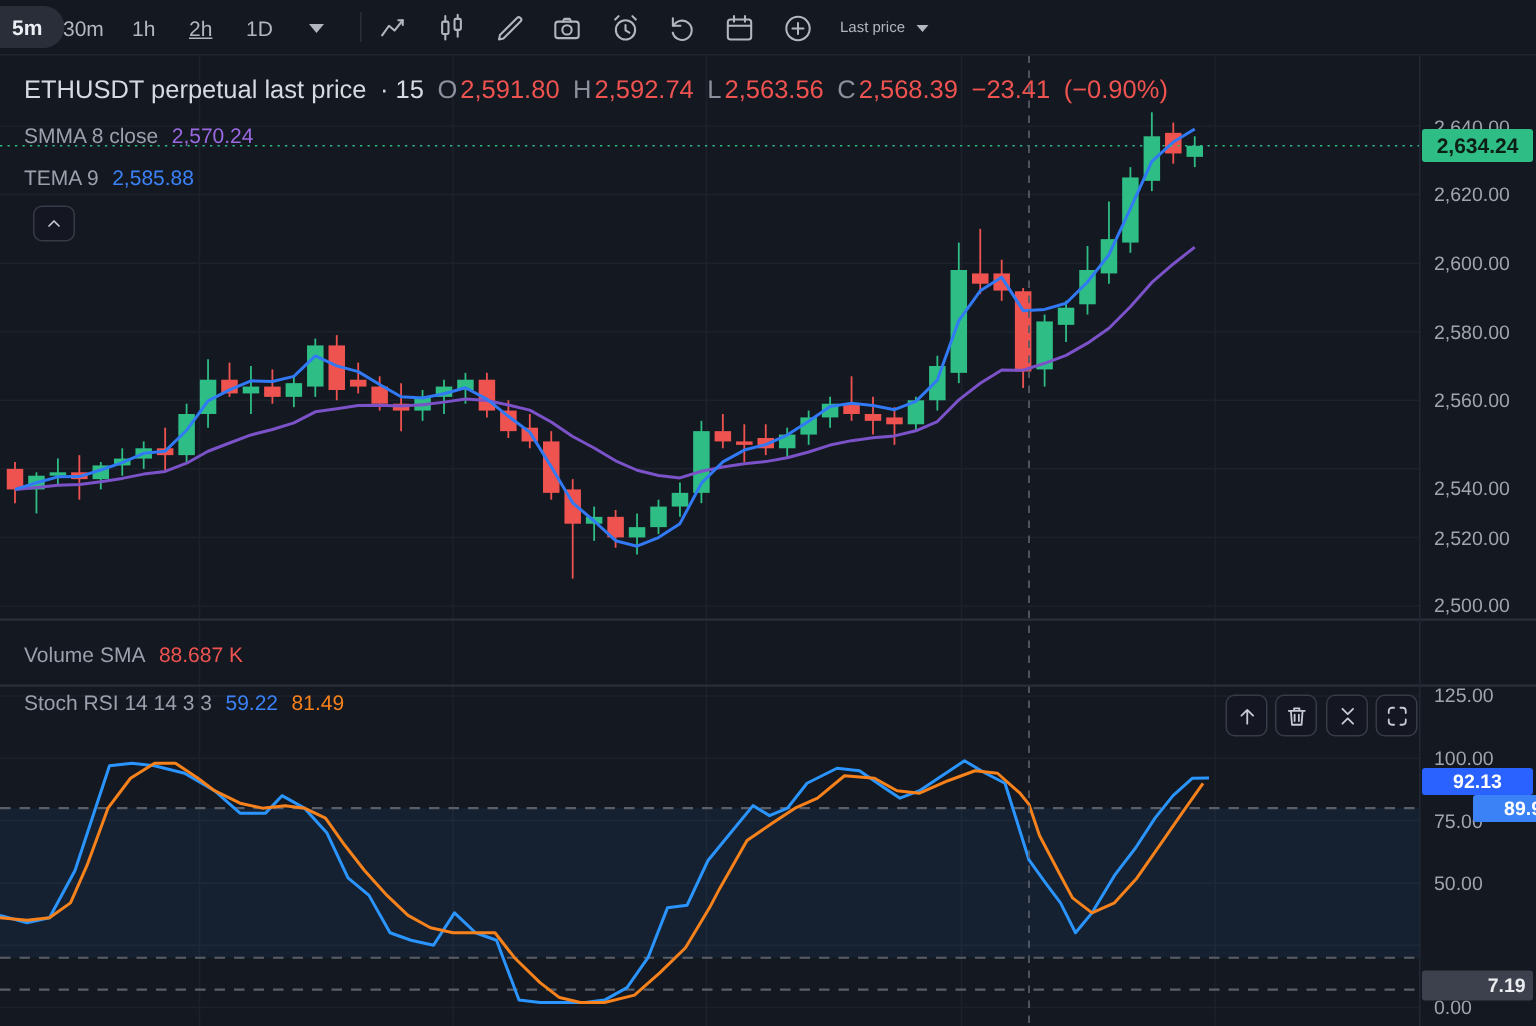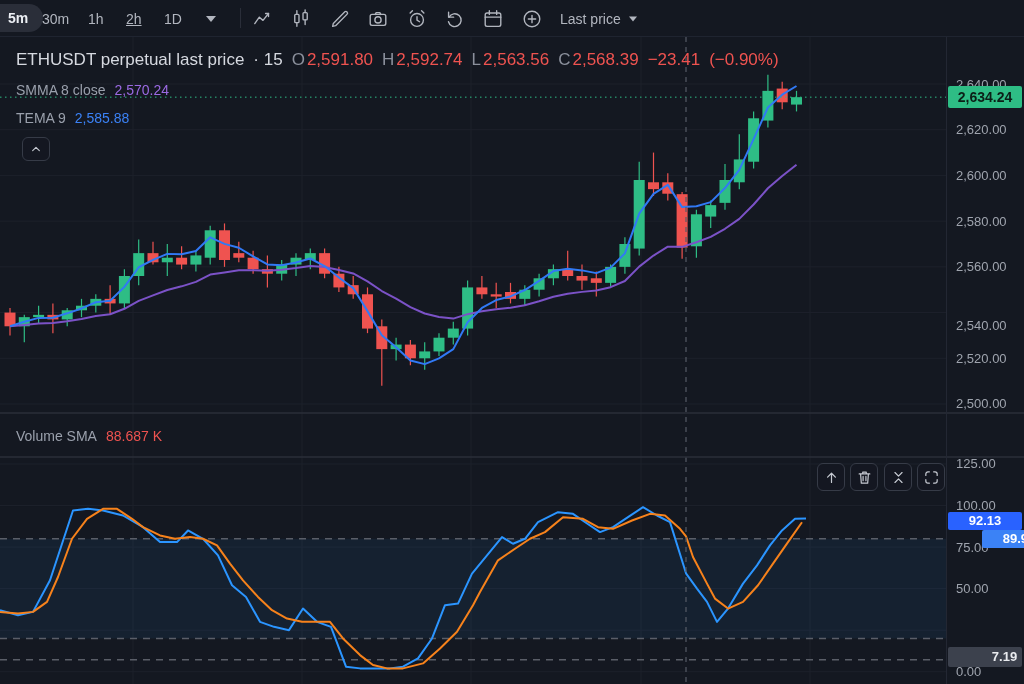--- a/index.html
+++ b/index.html
@@ -12,21 +12,21 @@
     padding:0 4px;border-radius:4px;cursor:default;}
   .tf-pill{position:absolute;left:-14px;top:4px;height:28px;line-height:28px;background:#2a2e39;
     color:#eceff4;font-size:14px;font-weight:bold;border-radius:14px;padding:0 15px 0 22px;}
   .caret{width:0;height:0;border-left:5px solid transparent;border-right:5px solid transparent;
     border-top:6px solid #b2b6bf;display:inline-block;}
   .vsep{position:absolute;left:240px;top:8px;width:1px;height:20px;background:#2a2e39;}
   .icon-btn{position:absolute;top:6px;width:26px;height:26px;display:flex;align-items:center;
     justify-content:center;color:#b2b6bf;}
   .icon-btn svg{stroke:#b2b6bf;fill:none;stroke-width:1.5;stroke-linecap:round;stroke-linejoin:round;}
   #lastprice{position:absolute;left:560px;top:7px;height:24px;line-height:24px;color:#b2b6bf;
-    font-size:14px;display:flex;align-items:center;gap:7px;}
+    font-size:10px;display:flex;align-items:center;gap:7px;}
   #lastprice .caret{transform:scale(.8);}
   
   #chart{position:absolute;left:0;top:37px;width:1024px;height:647px;}
   #plot{position:absolute;left:0;top:-37px;}
   
   .lg-row{position:absolute;display:flex;align-items:baseline;gap:9px;white-space:nowrap;z-index:10;}
   .sym{color:#d6d9e0;font-size:17px;}
   .olabel{color:#8b909c;font-size:17px;}
   .oval{color:#ef5350;font-size:17px;}
   .ind-label{color:#9aa0ac;font-size:14px;}
@@ -292,20 +292,25 @@
     <svg width="16" height="16" viewBox="0 0 24 24">
         <path d="M7 14.5l5-5 5 5"></path>
       </svg>
   </div>
 
   <div class="lg-row" style="left:16px;top:391px;">
     <span class="ind-label">Volume SMA</span>
     <span class="red">88.687 K</span>
   </div>
 
+  <div class="lg-row" style="left:16px;top:423px;">
+    <span class="ind-label">Stoch RSI 14 14 3 3</span>
+    <span class="blue">59.22</span>
+    <span class="orange">81.49</span>
+  </div>
 
   <div class="sq-btn" style="left:817px;top:426px;width:28px;height:28px;">
     <svg width="17" height="17" viewBox="0 0 24 24">
         <path d="M12 19V6M6.5 11.5L12 6l5.5 5.5"></path>
       </svg>
   </div>
   <div class="sq-btn" style="left:850px;top:426px;width:28px;height:28px;">
     <svg width="17" height="17" viewBox="0 0 24 24">
         <path d="M4.5 7h15M9.5 7V4.5h5V7M6.5 7l1 13h9l1-13M10 10.5v6M14 10.5v6"></path>
       </svg>

